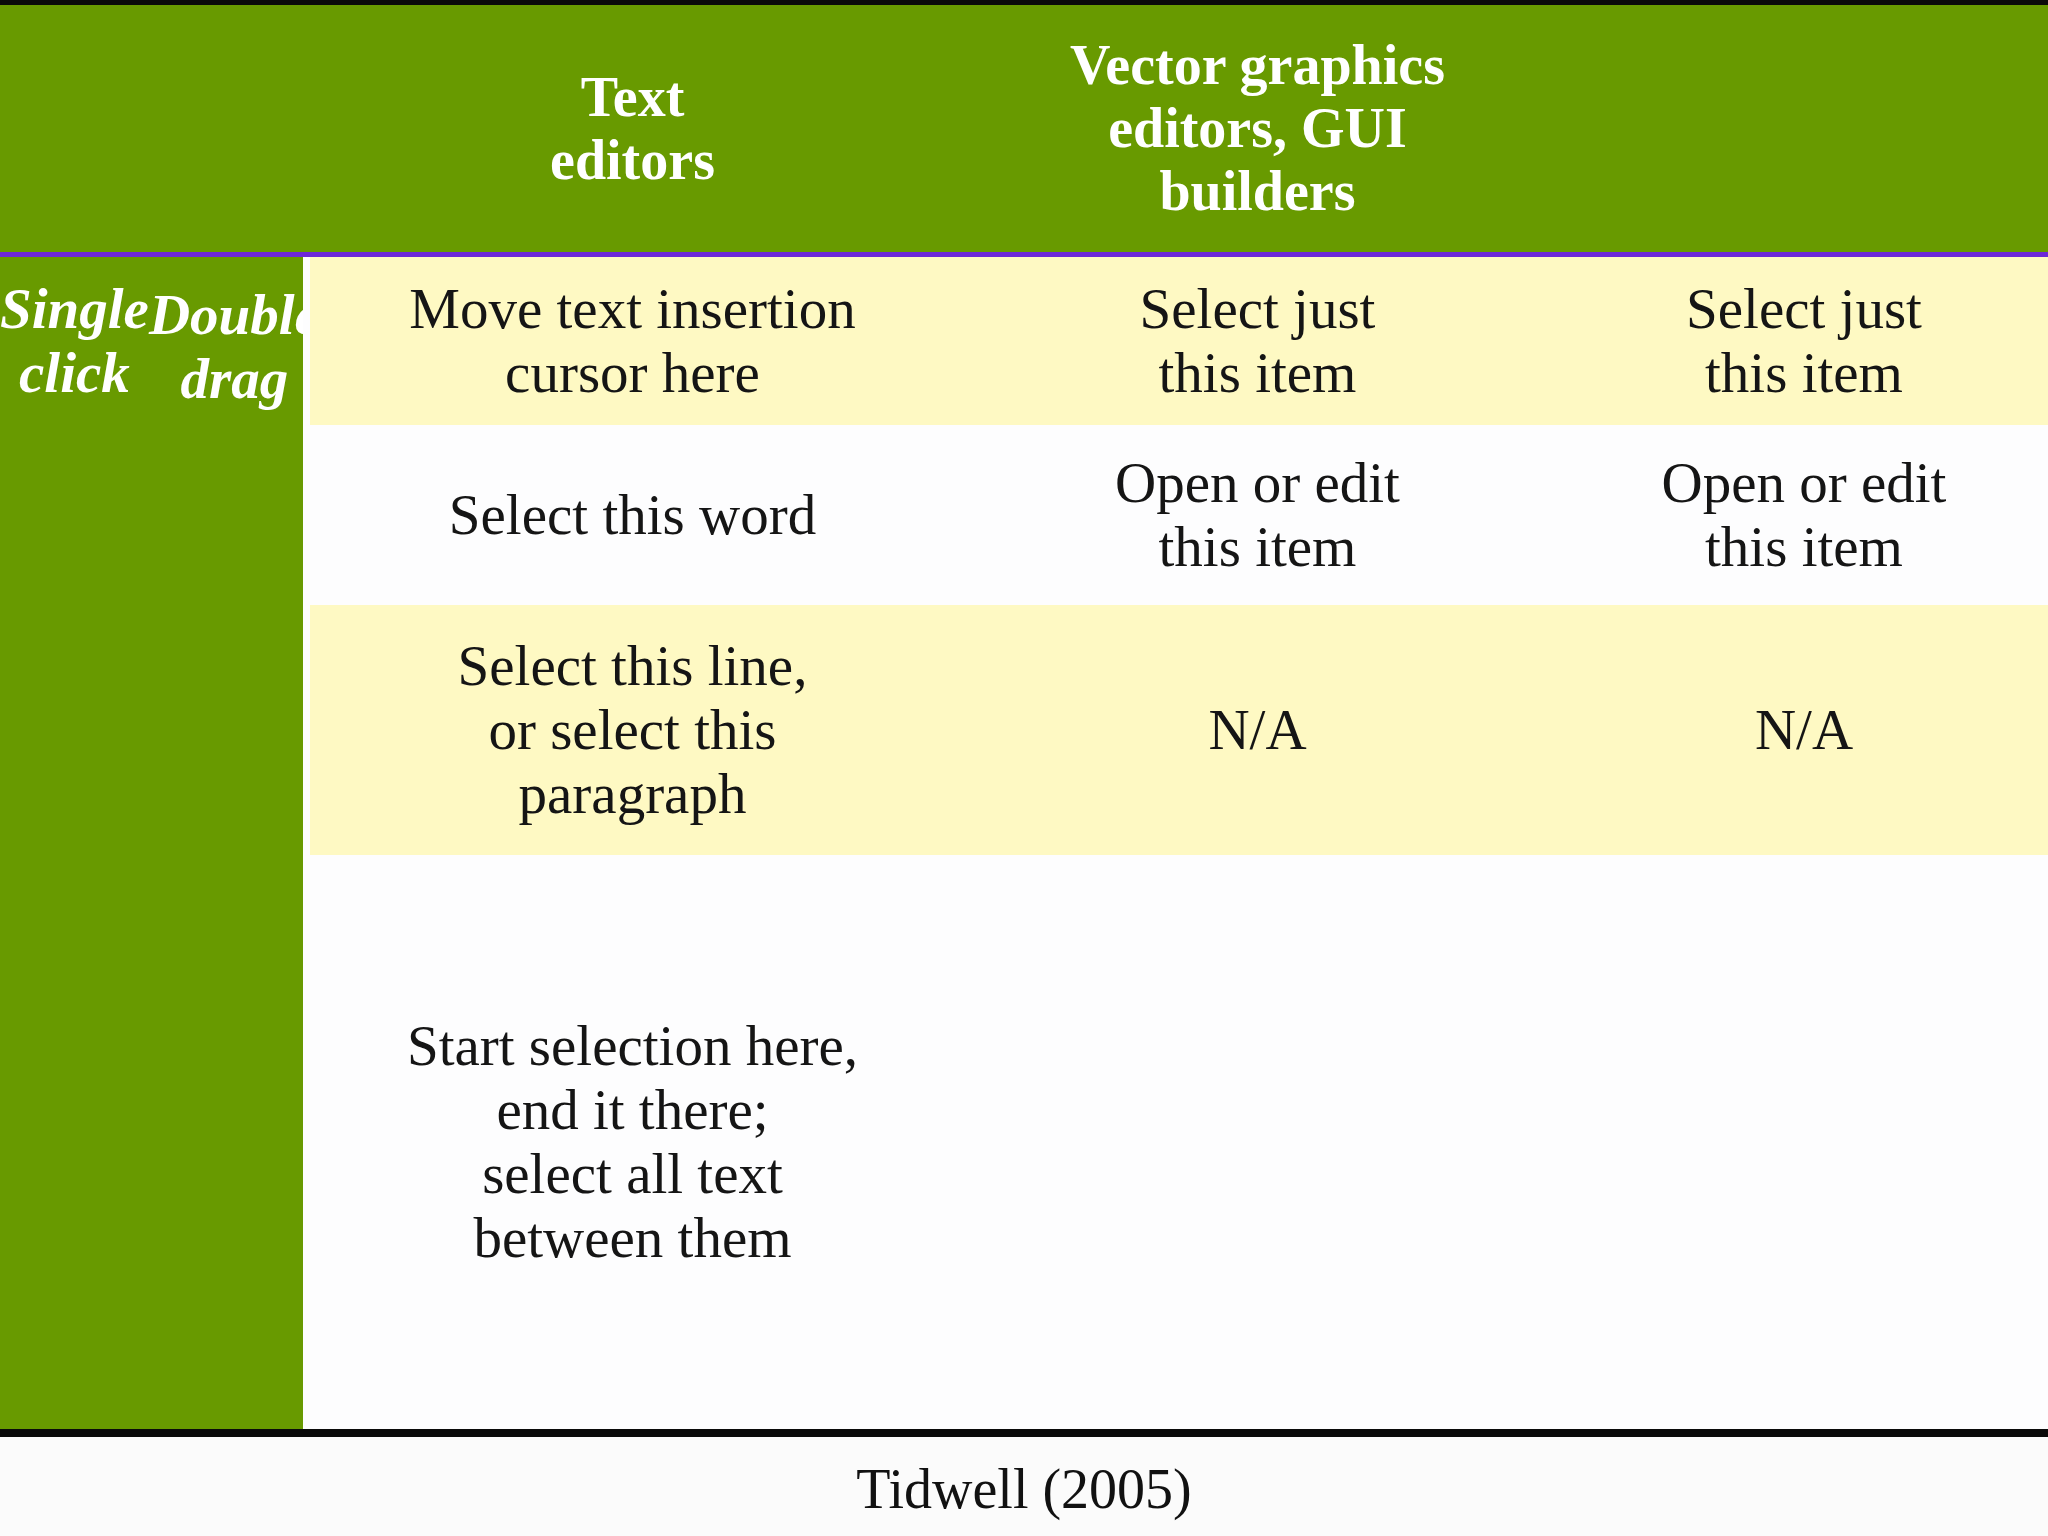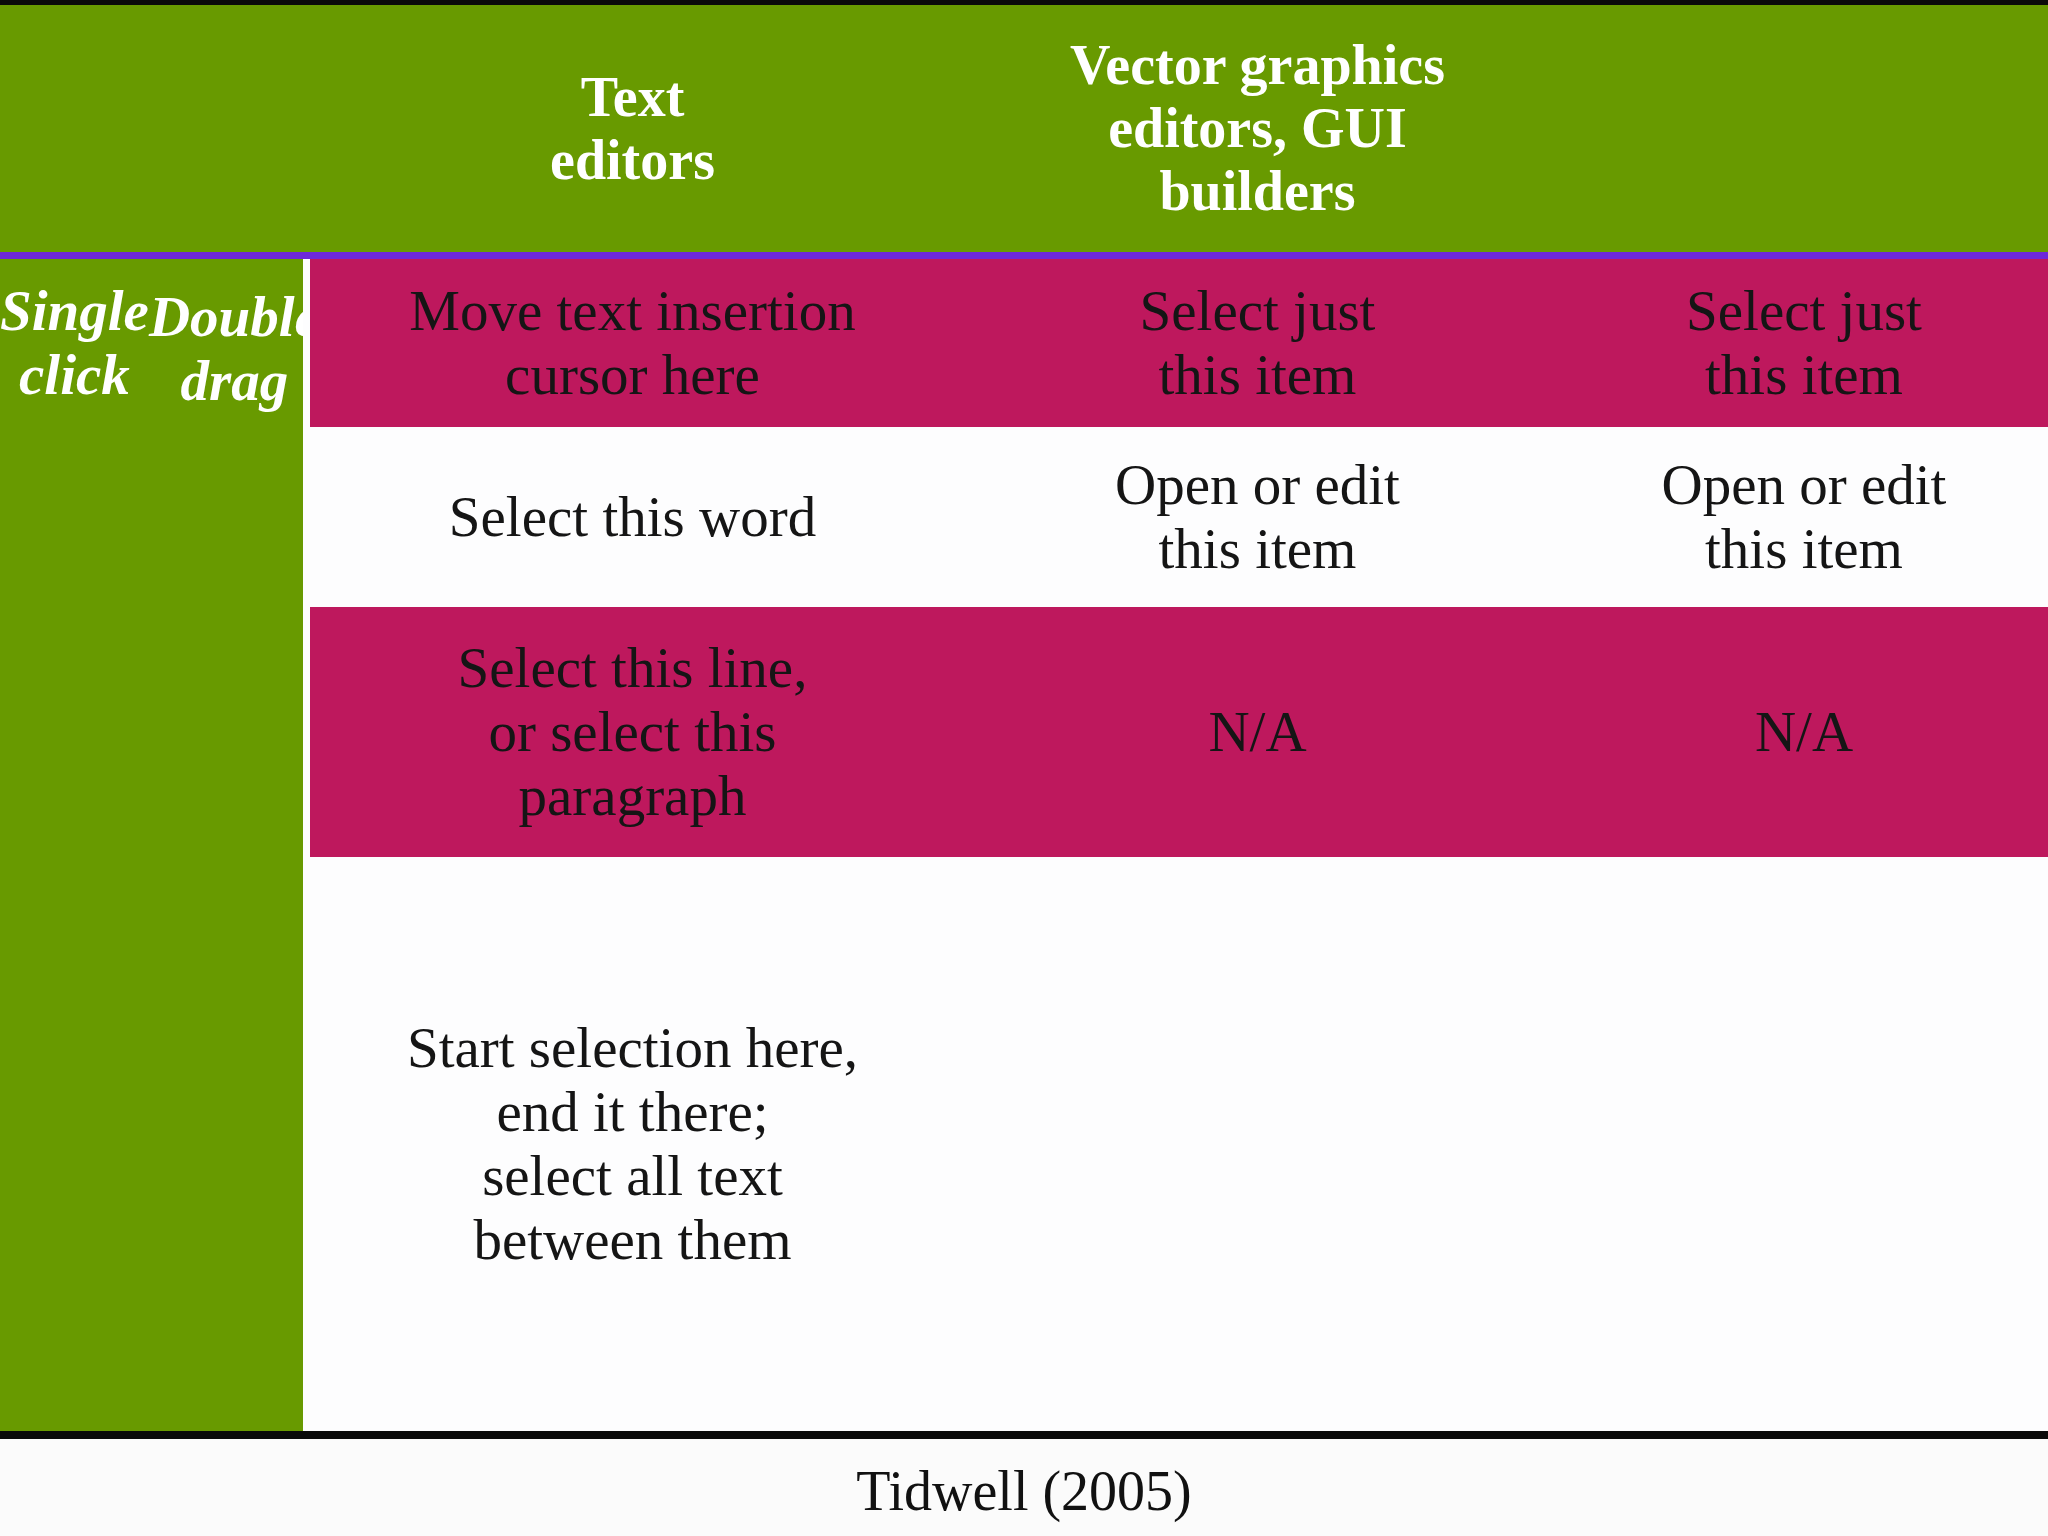--- a/index.html
+++ b/index.html
@@ -14,21 +14,21 @@
   }
   .top-edge {
     height: 5px;
     background: #0a0a0a;
   }
   
   .header-row {
     display: flex;
     height: 247px;
     background: #689a00;
-    border-bottom: 7px solid #6d28d9;
+    border-bottom: 5px solid #6d28d9;
     box-sizing: content-box;
   }
   .corner-cell { width: 310px; flex: 0 0 310px; }
   .col-header {
     display: flex;
     align-items: center;
     justify-content: center;
     text-align: center;
     color: #ffffff;
     font-weight: bold;
@@ -66,21 +66,21 @@
   .data-area {
     flex: 1 1 auto;
     display: flex;
     flex-direction: column;
   }
   .data-row { display: flex; }
   .h-r1 { height: 168px; }
   .h-r2 { height: 180px; }
   .h-r3 { height: 250px; }
   .h-r4 { height: 574px; }
-  .row-bg-gray  { background: #be185d; }
+  .row-bg-gray  { background: #fef9c3; }
   .row-bg-white { background: #fdfdfe; }
   .cell {
     display: flex;
     align-items: center;
     justify-content: center;
     text-align: center;
     font-size: 57px;
     line-height: 1.12;
     color: #151515;
     white-space: pre-line;

